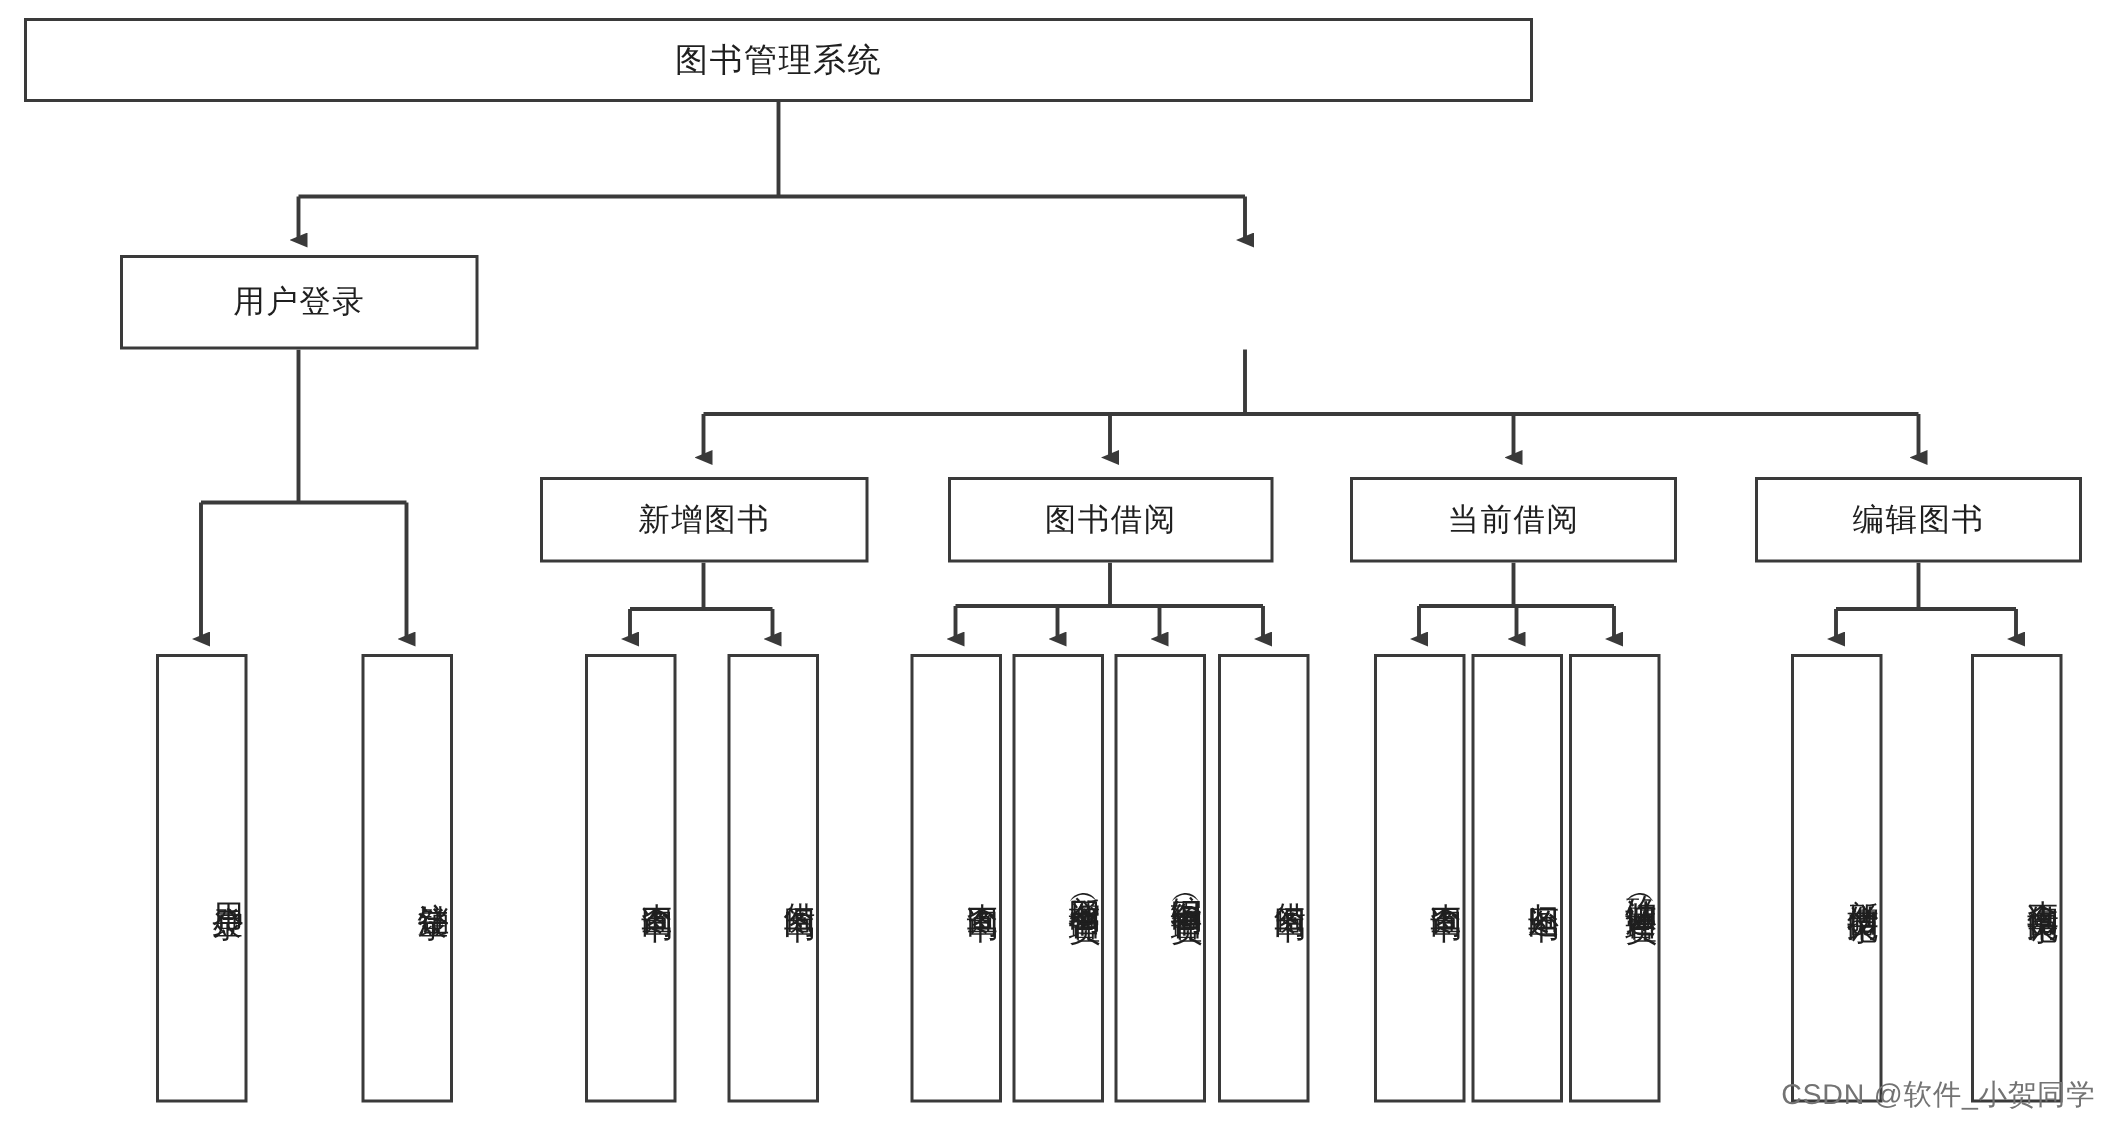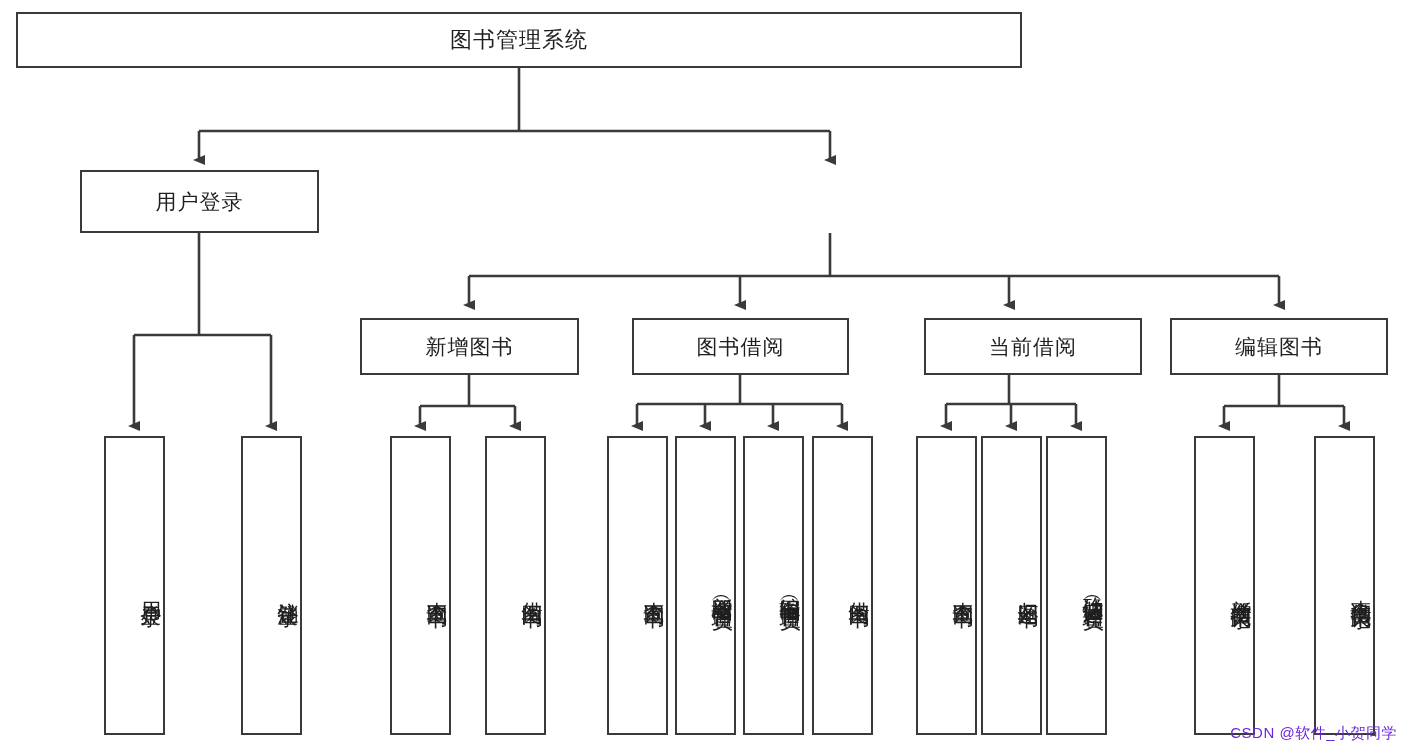--- a/index.html
+++ b/index.html
@@ -53,22 +53,22 @@
   }
   .node.v span {
     writing-mode: vertical-rl;
     text-orientation: upright;
     display: block;
   }
   .watermark {
     position: absolute;
     right: 8px;
     bottom: 4px;
-    font-size: 15px;
-    color: #6d28d9;
+    font-size: 19px;
+    color: #737373;
     letter-spacing: 0.5px;
     z-index: 5;
     white-space: nowrap;
   }
 </style>
 </head>
 <body>
 
 <div id="canvas">
 
@@ -132,21 +132,21 @@
   <div class="node h" style="left:80px; top:170px; width:239px; height:63px;">
     <span>用户登录</span>
   </div>
 
   <div class="node h" style="left:360px; top:318px; width:219px; height:57px;">
     <span>新增图书</span>
   </div>
   <div class="node h" style="left:632px; top:318px; width:217px; height:57px;">
     <span>图书借阅</span>
   </div>
-  <div class="node h" style="left:924px; top:318px; width:218px; height:57px;">
+  <div class="node h" style="left:900px; top:318px; width:218px; height:57px;">
     <span>当前借阅</span>
   </div>
   <div class="node h" style="left:1170px; top:318px; width:218px; height:57px;">
     <span>编辑图书</span>
   </div>
 
   <div class="node v" style="left:104px; top:436px; width:61px; height:299px;">
     <span>用户登录</span>
   </div>
   <div class="node v" style="left:241px; top:436px; width:61px; height:299px;">

